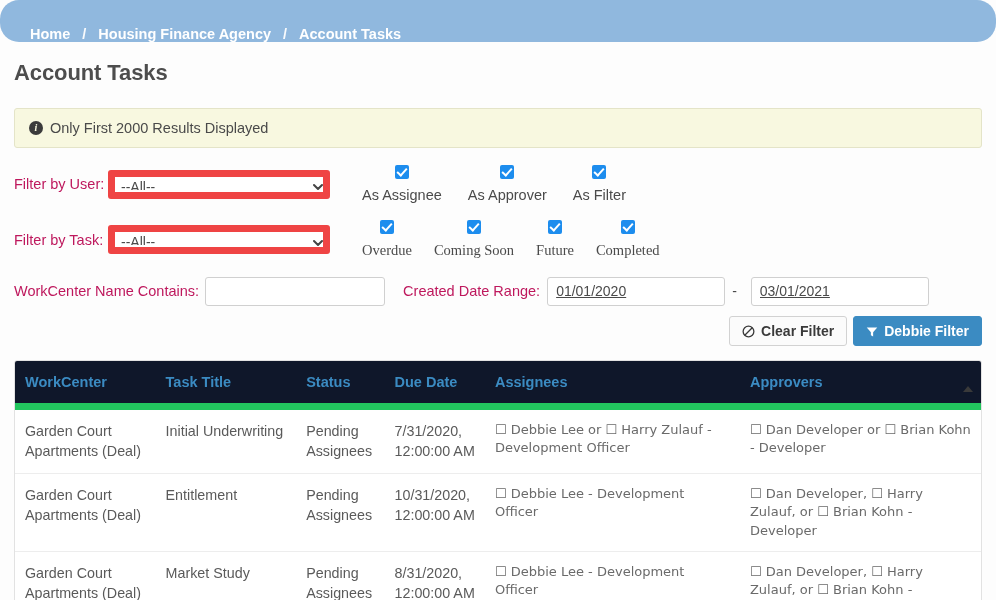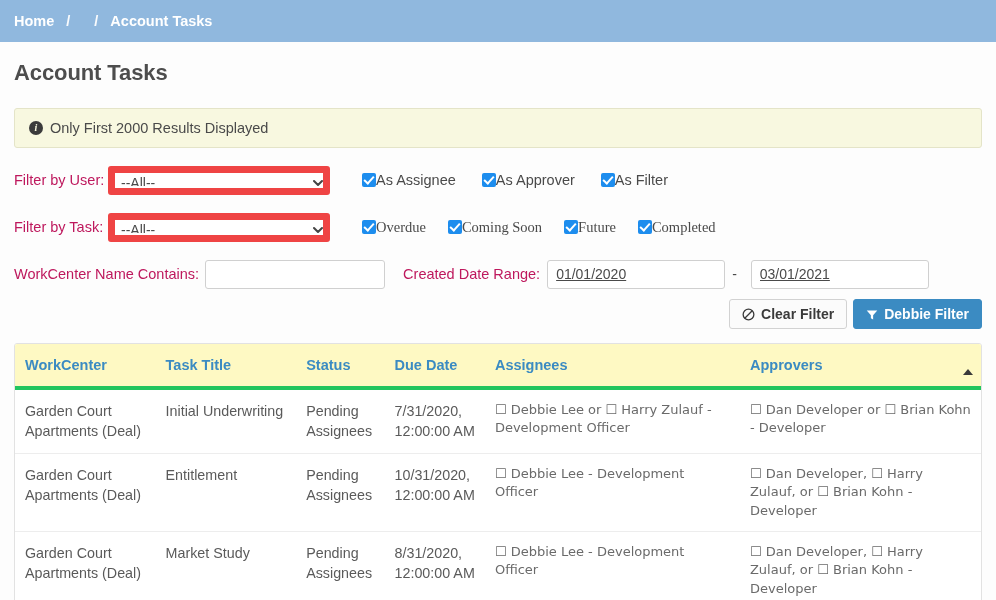--- a/index.html
+++ b/index.html
@@ -12,23 +12,24 @@
     font-family: "Liberation Sans", sans-serif;
     font-size: 14px;
     color: #4a4a4a;
   }
 
   
   .breadcrumb-bar {
     height: 42px;
     background: #90b8de;
     display: flex;
-    align-items: center;
-    padding: 0 0 0 14px;
+    align-items: flex-end;
+    padding: 0 0 0 30px;
     gap: 0;
+    border-radius: 19px;
   }
   .crumb {
     color: #ffffff;
     font-weight: bold;
     font-size: 14.5px;
     text-decoration: none;
     white-space: nowrap;
   }
   .crumb-sep {
     color: #ffffff;
@@ -110,21 +111,21 @@
     position: absolute;
     right: 9px; top: 50%;
     margin-top: -2px;
     width: 8px; height: 8px;
     pointer-events: none;
   }
   .select-wrap .chev svg { display: block; }
 
   .cb-group { display: flex; align-items: center; margin-left: 32px; gap: 26px; }
   .cb-group.tasks { gap: 22px; font-family: Liberation Serif, serif; }
-  .cb-item { display: flex; align-items: center; white-space: nowrap; }
+  .cb-item { display: flex; align-items: center; gap: 8px; white-space: nowrap; flex-direction: column; }
   .cb-box {
     width: 14px; height: 14px;
     border-radius: 2px;
     background: #1d8dee;
     position: relative;
     flex: none;
   }
   .cb-box::after {
     content: "";
     position: absolute;
@@ -188,22 +189,22 @@
   
   .table-wrap {
     margin: 14px 14px 0 14px;
     border: 1px solid #e2e2e2;
     border-radius: 3px;
     overflow: hidden;
     background: #ffffff;
   }
   table { width: 100%; border-collapse: collapse; table-layout: fixed; }
   thead th {
-    background: #fef9c3;
-    border-bottom: 4px solid #22c55e;
+    background: #0f172a;
+    border-bottom: 7px solid #22c55e;
     text-align: left;
     padding: 13px 10px;
     font-size: 14.5px;
     font-weight: bold;
     color: #3b8bc2;
     vertical-align: middle;
     position: relative;
   }
   thead th.sorted .sort-caret {
     position: absolute;
@@ -233,20 +234,21 @@
     font-size: 13px;
     color: #6a6a6a;
   }
 </style>
 </head>
 <body>
 
 <div class="breadcrumb-bar">
   <a class="crumb" href="#">Home</a>
   <span class="crumb-sep">/</span>
+  <a class="crumb" href="#">Housing Finance Agency</a>
   <span class="crumb-sep">/</span>
   <a class="crumb" href="#">Account Tasks</a>
 </div>
 
 <h1 class="page-title">Account Tasks</h1>
 
 <div class="alert">
   <span class="info-icon">i</span>
   <span>Only First 2000 Results Displayed</span>
 </div>

